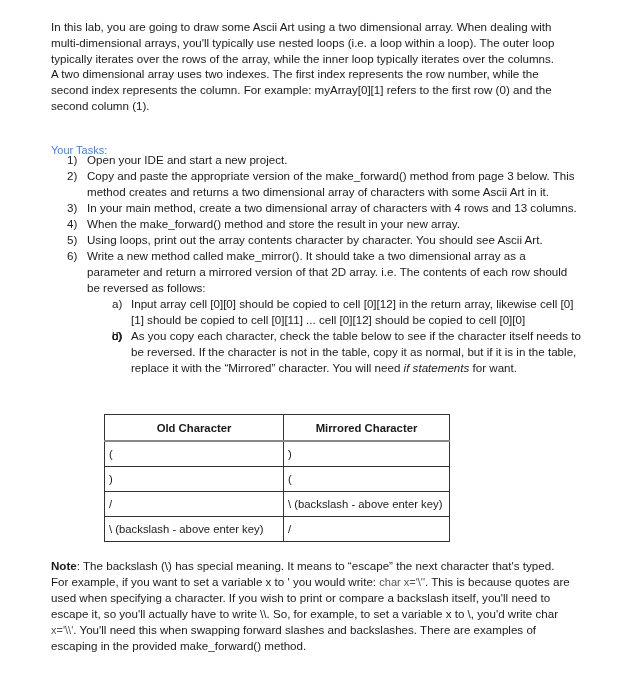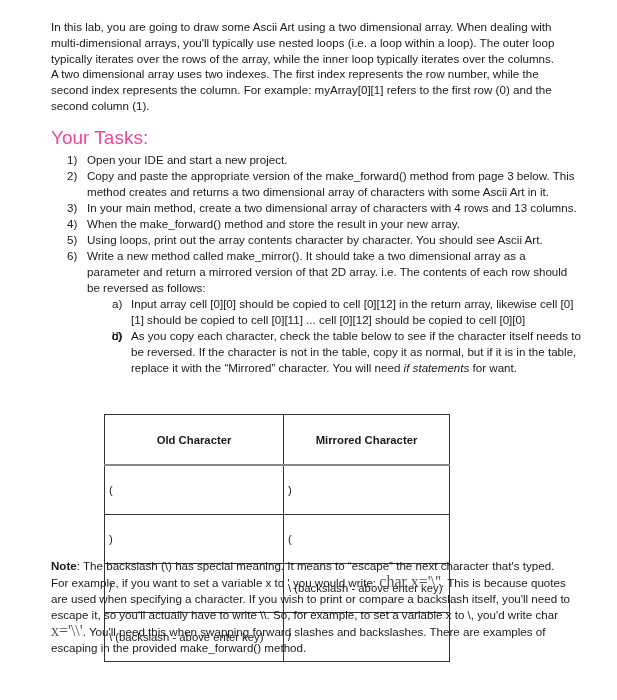--- a/index.html
+++ b/index.html
@@ -5,38 +5,38 @@
     html, body { margin: 0; padding: 0; background: #ffffff; }
     body {
       width: 617px; height: 700px; position: relative; overflow: hidden;
       font-family: "Liberation Sans", sans-serif; color: #1a1a1a;
       font-size: 11.6px; line-height: 16px;
     }
     .page { position: absolute; left: 51px; top: 4px; width: 520px; }
     p { margin: 0; }
     .para1 { position: absolute; top: 0; left: 0; width: 520px; margin-top: 15px; }
     .para2 { position: absolute; top: 62px; left: 0; width: 520px; }
-    .heading { position: absolute; top: 126px; left: 0; font-size: 19px; color: #ec4899; }
+    .heading { position: absolute; top: 138px; left: 0; font-size: 11px; color: #3b82f6; }
     ol.tasks { position: absolute; top: 148px; left: 0; margin: 0; padding: 0; list-style: none; width: 530px; }
     ol.tasks > li { position: relative; padding-left: 36px; margin: 0; }
     .num { position: absolute; left: 16px; top: 0; }
     ol.sub { list-style: none; margin: 0; padding: 0; }
     ol.sub > li { position: relative; padding-left: 23px; margin-left: 21px; }
     ol.sub > li .num { left: 4px; }
     table.chars {
       position: absolute; top: 410px; left: 53px; width: 346px;
       border-collapse: collapse; font-size: 11.3px;
     }
     table.chars th, table.chars td {
-      border: 1px solid #333; height: 24px; padding: 12px 4px; text-align: left;
+      border: 1px solid #333; height: 24px; padding: 0 4px; text-align: left;
     }
     table.chars th { text-align: center; font-weight: bold; border-bottom: 2px solid #888; height: 25px; }
     table.chars td.c1, table.chars th.c1 { width: 170px; }
     .note { position: absolute; top: 554px; left: 0; width: 520px; }
-    code, .mono { font-family: Liberation Serif, serif; font-size: 16px; color: #555; }
+    code, .mono { font-family: Liberation Sans, sans-serif; font-size: 11px; color: #555; }
     em { font-style: italic; }
   </style>
 </head>
 <body>
 
 <div class="page">
   <p class="para1">In this lab, you are going to draw some Ascii Art using a two dimensional array.  When dealing with multi-dimensional arrays, you'll typically use nested loops (i.e. a loop within a loop).  The outer loop typically iterates over the rows of the array, while the inner loop typically iterates over the columns.</p>
   <p class="para2">A two dimensional array uses two indexes.  The first index represents the row number, while the second index represents the column.  For example: myArray[0][1] refers to the first row (0) and the second column (1).</p>
 
   <div class="heading">Your Tasks:</div>

